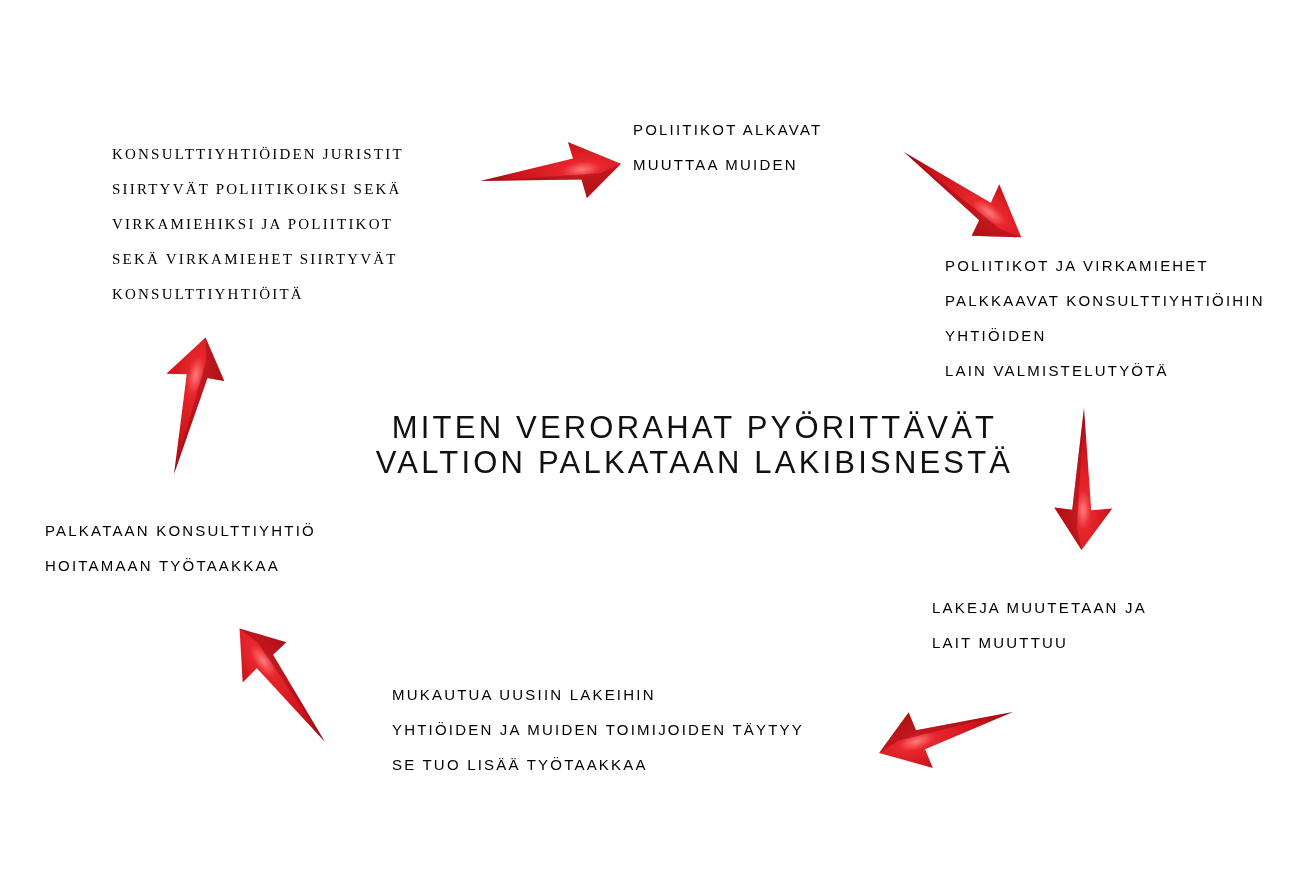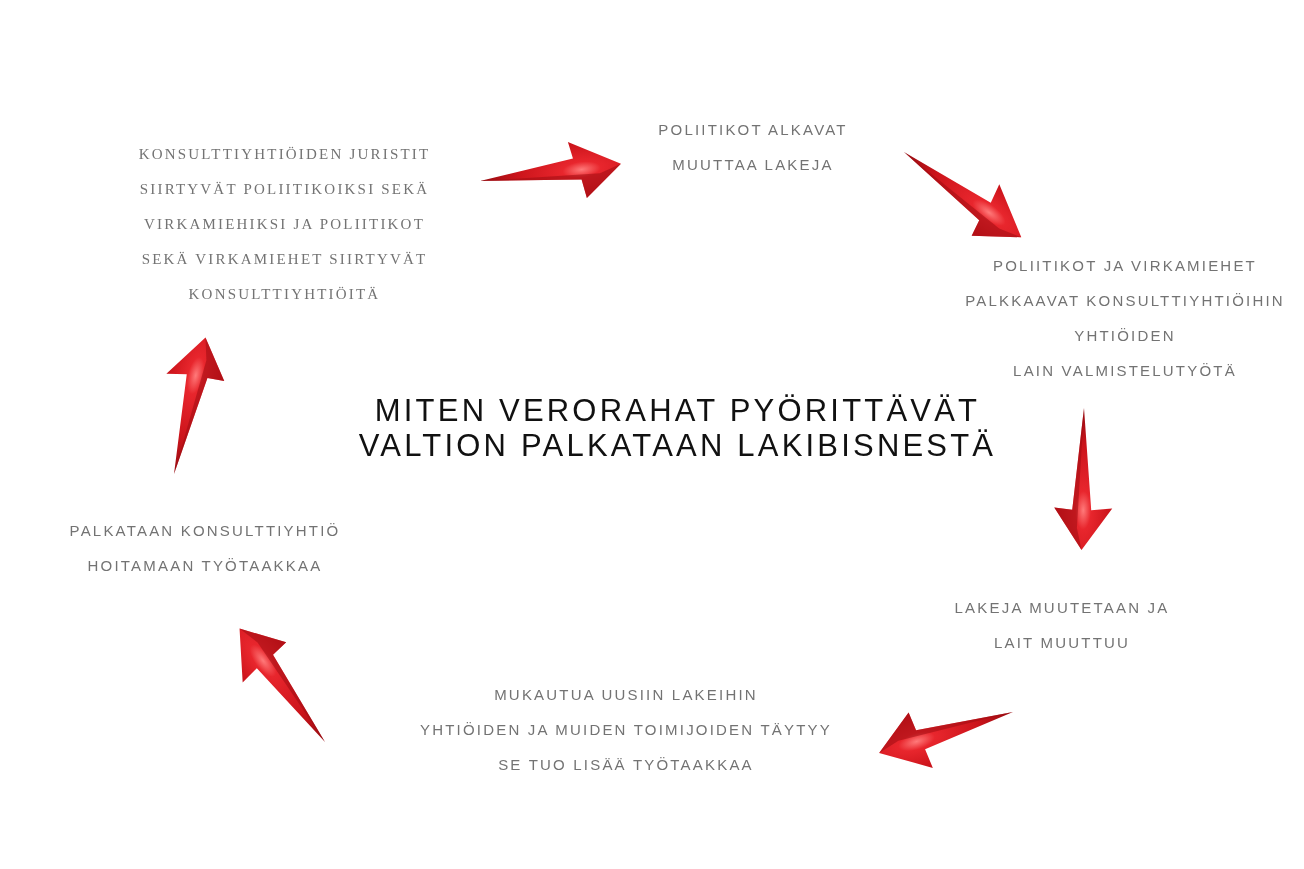--- a/index.html
+++ b/index.html
@@ -10,40 +10,40 @@
     body {
       width: 1304px;
       height: 869px;
       position: relative;
       overflow: hidden;
       font-family: "Liberation Sans", "DejaVu Sans", sans-serif;
       color: #111111;
     }
     .step {
       position: absolute;
-      text-align: center;
+      text-align: left;
       font-size: 15px;
       letter-spacing: 2.2px;
       line-height: 35px;
-      color: #737373;
+      color: #000000;
       white-space: nowrap;
     }
     .step .line { display: block; }
     .title {
       position: absolute;
       left: 300px;
       top: 393px;
       width: 755px;
       text-align: center;
       font-size: 31px;
       letter-spacing: 3.2px;
       line-height: 35px;
       color: #111111;
       font-weight: normal;
-      margin: 0;
+      margin: 17px;
     }
     .title .line { display: block; }
     .arrow {
       position: absolute;
       overflow: visible;
     }
   </style>
 </head>
 <body>
 
@@ -68,21 +68,21 @@
   <div class="step" style="left:112px; top:137px; width:345px;font-family:Liberation Serif, serif;">
     <span class="line">KONSULTTIYHTIÖIDEN JURISTIT</span>
     <span class="line">SIIRTYVÄT POLIITIKOIKSI SEKÄ</span>
     <span class="line">VIRKAMIEHIKSI JA POLIITIKOT</span>
     <span class="line">SEKÄ VIRKAMIEHET SIIRTYVÄT</span>
     <span class="line">KONSULTTIYHTIÖITÄ</span>
   </div>
 
   <div class="step" style="left:633px; top:112px; width:240px;">
     <span class="line">POLIITIKOT ALKAVAT</span>
-    <span class="line">MUUTTAA LAKEJA</span>
+    <span class="line">MUUTTAA MUIDEN</span>
   </div>
 
   <div class="step" style="left:945px; top:248px; width:360px;">
     <span class="line">POLIITIKOT JA VIRKAMIEHET</span>
     <span class="line">PALKKAAVAT KONSULTTIYHTIÖIHIN</span>
     <span class="line">YHTIÖIDEN</span>
     <span class="line">LAIN VALMISTELUTYÖTÄ</span>
   </div>
 
   <div class="step" style="left:932px; top:590px; width:260px;">

